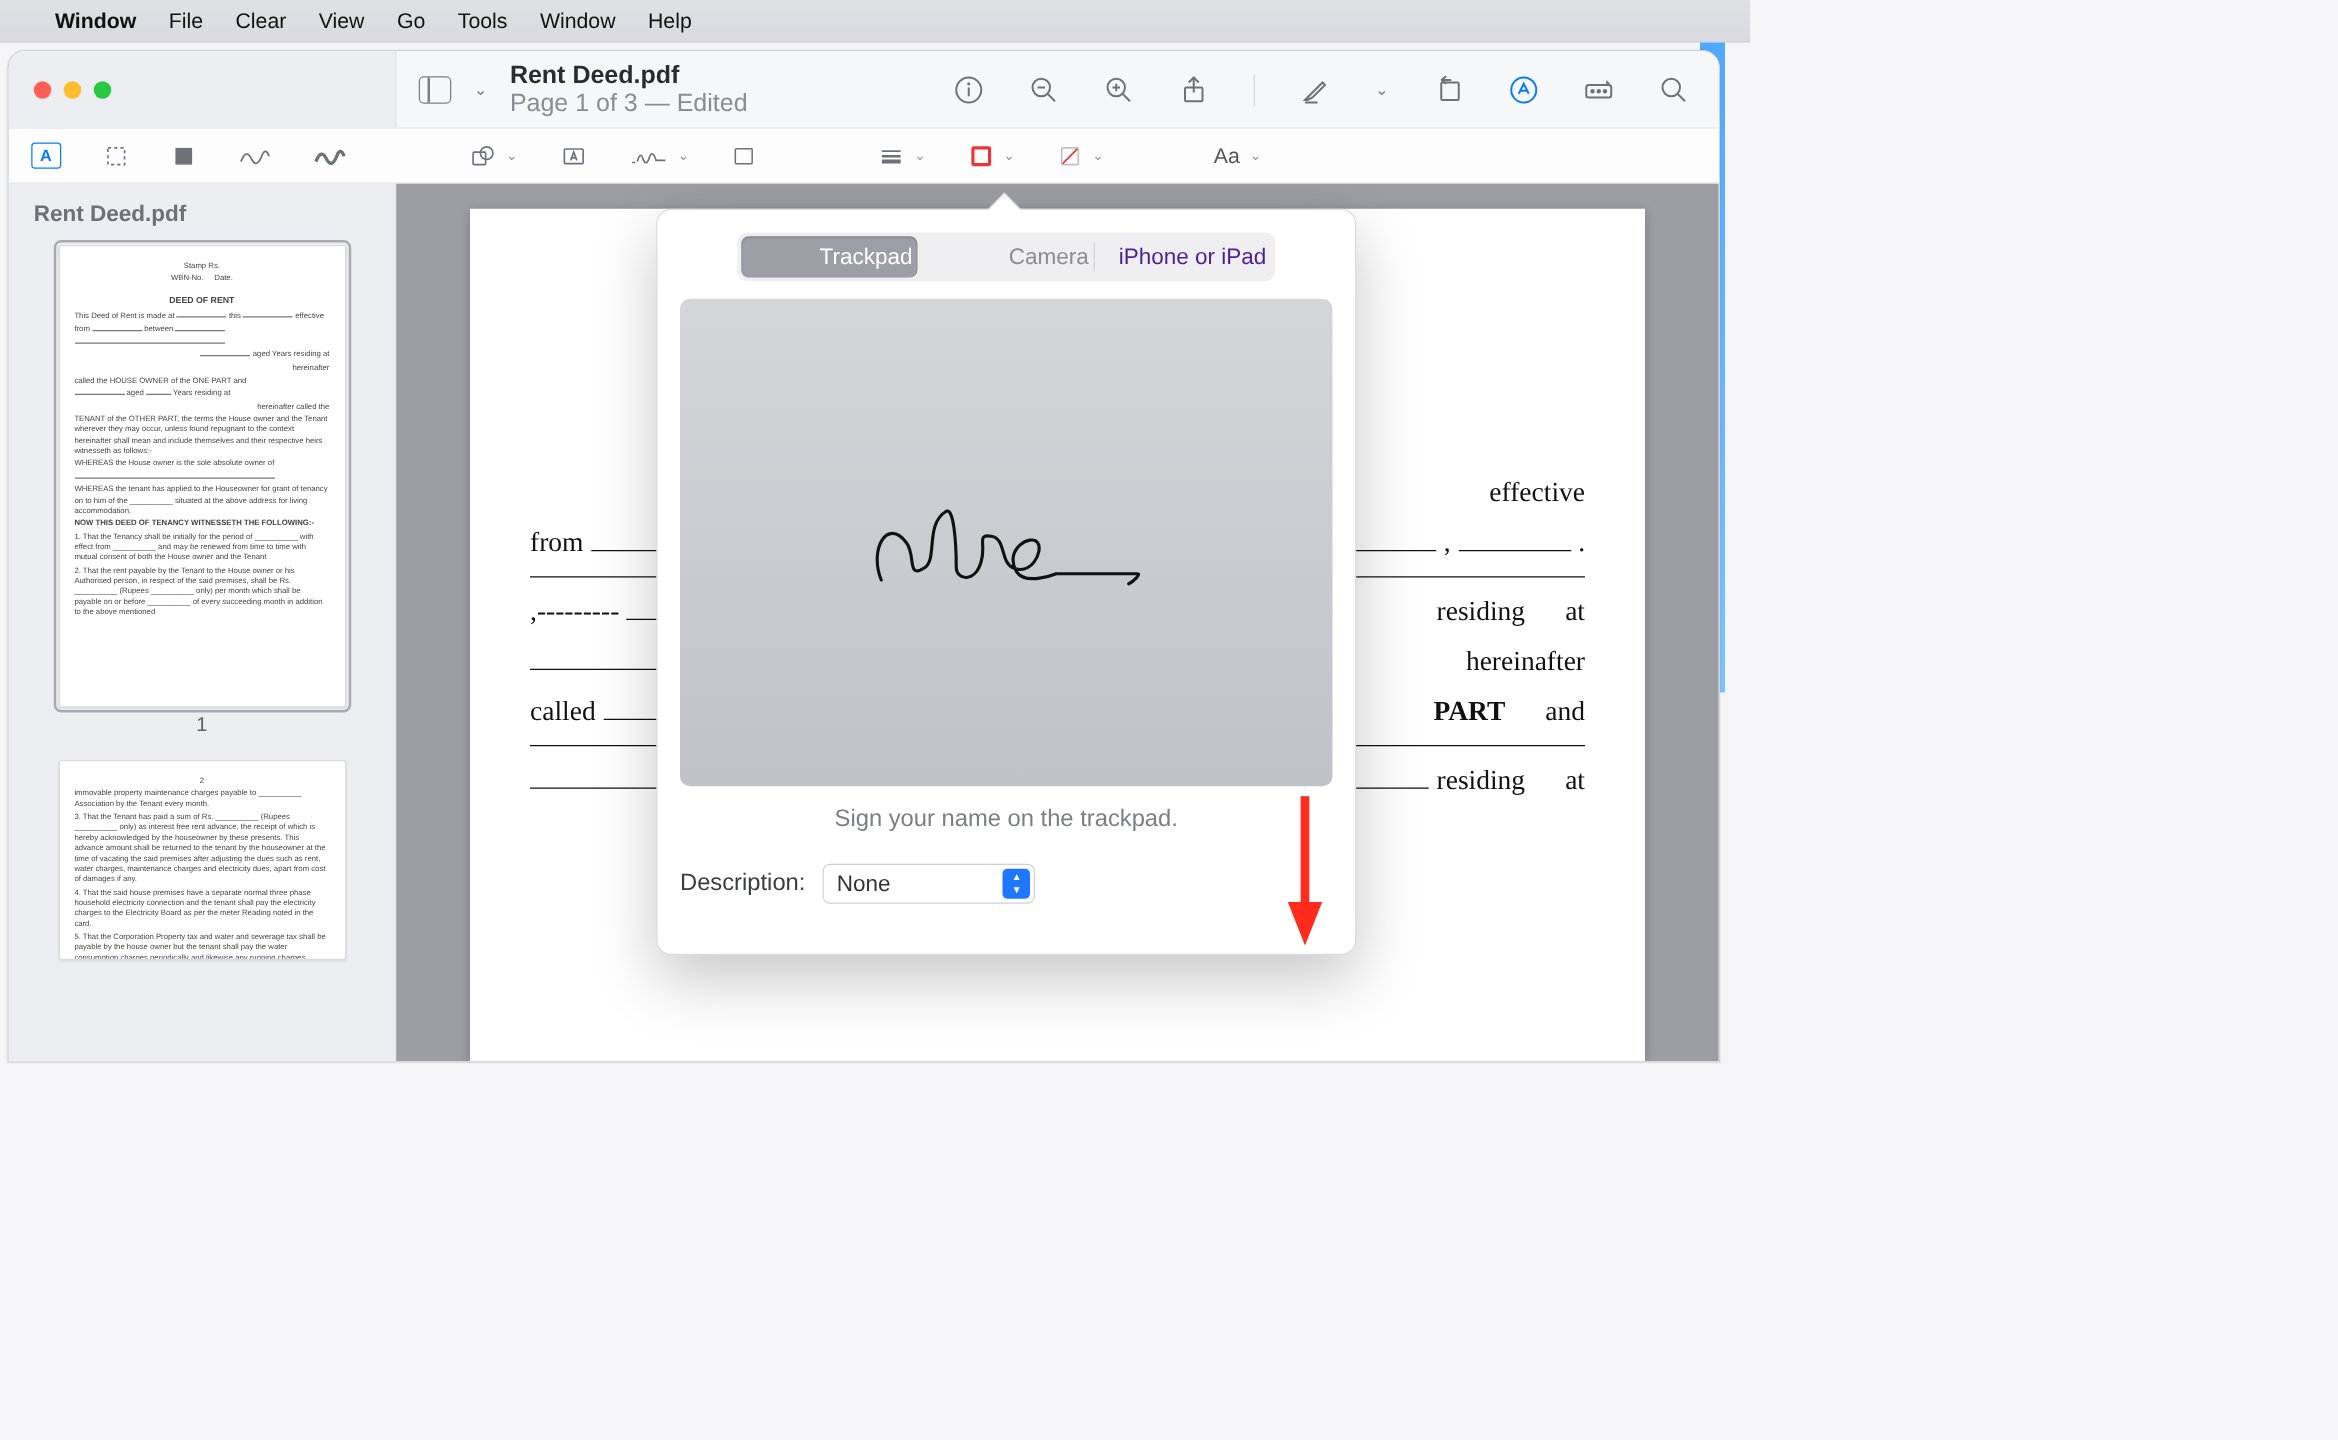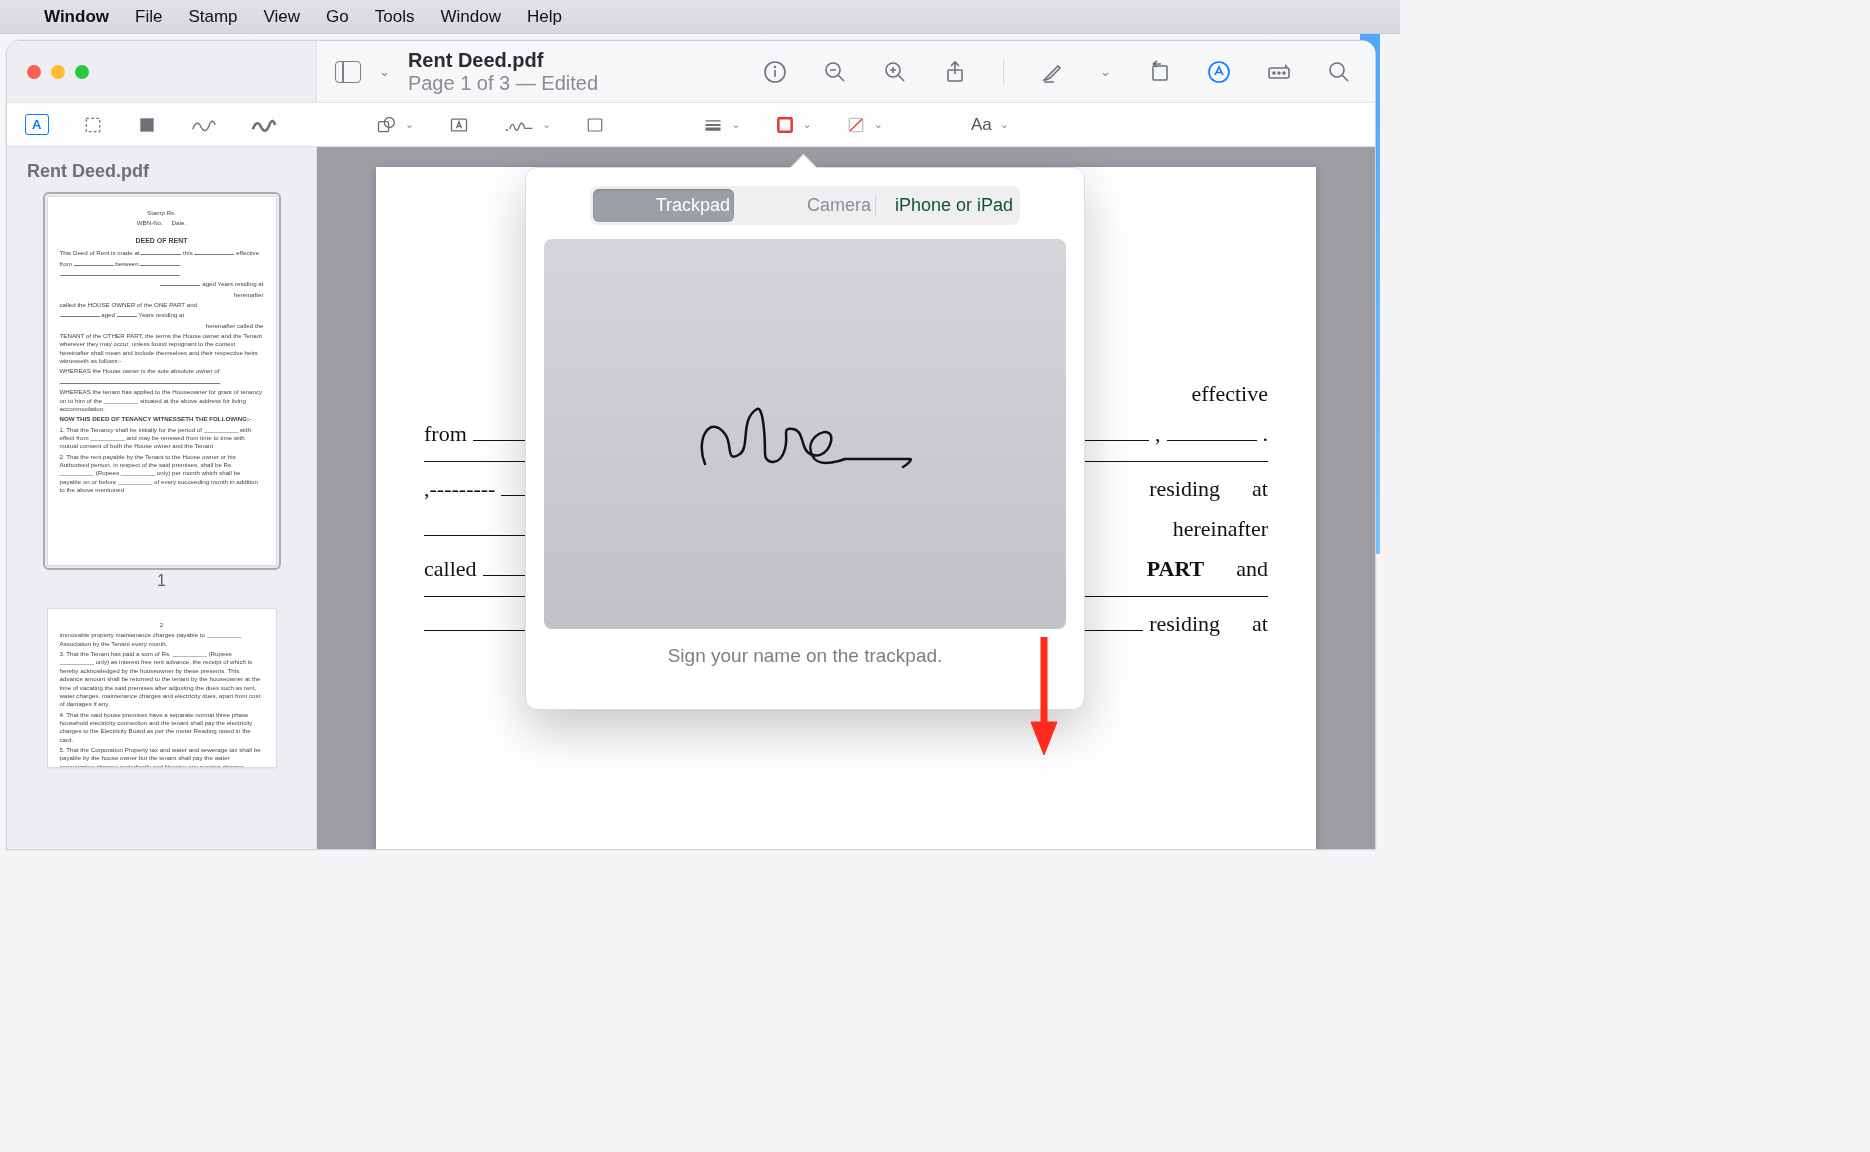--- a/index.html
+++ b/index.html
@@ -220,21 +220,21 @@
     border-radius: 0 0 0 10px;
   }
 </style>
 </head>
 <body>
 
 <div class="menubar">
   <span class="apple"></span>
   <span class="appname">Window</span>
   <span>File</span>
-  <span>Stamp</span>
+  <span>Clear</span>
   <span>View</span>
   <span>Go</span>
   <span>Tools</span>
   <span>Window</span>
   <span>Help</span>
 </div>
 
 <div class="bluebar"></div>
 
 <div class="window">
@@ -482,28 +482,35 @@
           <span style="width:20px"></span>
           <span>at</span>
         </div>
       </div>
 
       <div class="popover">
         <div class="segment">
           <div class="seg sel">Trackpad</div>
           <div class="seg">Camera</div>
           <div class="segdiv"></div>
-          <div class="seg" style="color:#14532d">iPhone or iPad</div>
+          <div class="seg" style="color:#4c1d95">iPhone or iPad</div>
         </div>
         <div class="canvas">
           <svg viewBox="0 0 240 110">
             <path d="M20 85 C10 60 25 35 40 55 C48 65 40 85 55 75 C65 68 55 40 72 30 C78 27 80 55 80 75 C80 85 95 88 100 70 C104 56 96 48 108 50 C120 52 115 70 125 75 C140 82 150 62 145 55 C140 48 118 60 128 78 C135 90 160 80 160 80 L225 80 C228 80 222 86 218 88"></path>
           </svg>
         </div>
         <div class="hint">Sign your name on the trackpad.</div>
+        <div class="descrow">
+          <label>Description:</label>
+          <div class="descsel">
+            <span>None</span>
+            <span class="stepper">▲<br>▼</span>
+          </div>
+        </div>
       </div>
 
       <div class="redarrow">
         <svg viewBox="0 0 34 120">
           <rect x="14" y="0" width="6" height="90"></rect>
           <polygon points="4,85 30,85 17,118"></polygon>
         </svg>
       </div>
     </div>
   </div>

